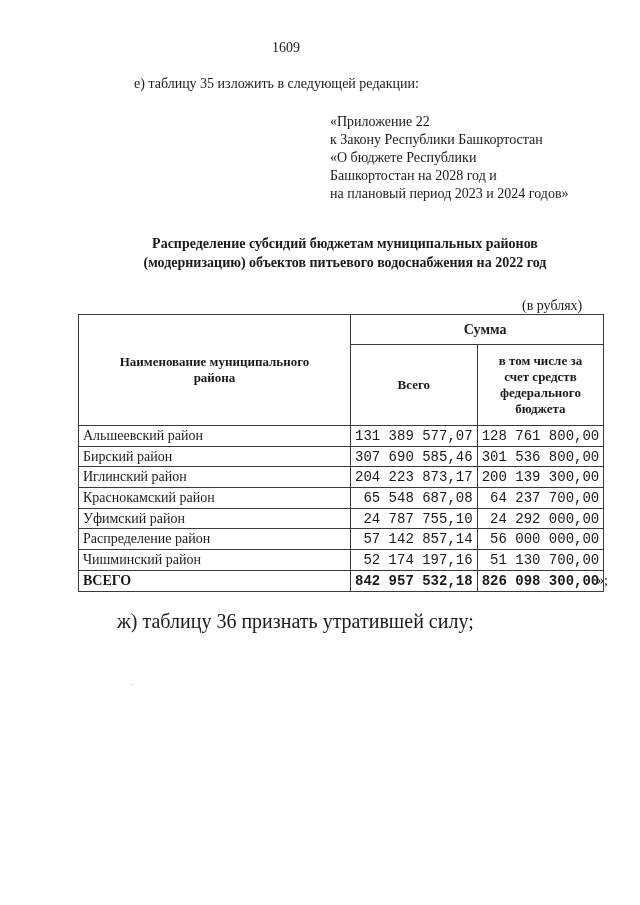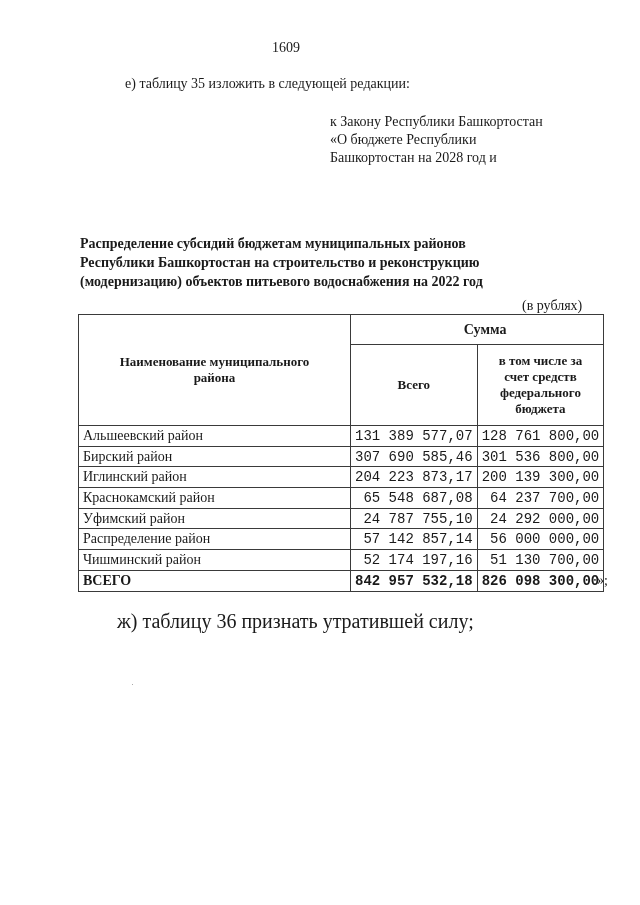--- a/index.html
+++ b/index.html
@@ -3,25 +3,25 @@
 <meta charset="utf-8">
 <style>
   html, body { margin: 0; padding: 0; background: #ffffff; }
   body {
     width: 640px; height: 905px; position: relative; overflow: hidden;
     font-family: "Liberation Serif", "DejaVu Serif", serif;
     color: #1a1a1a;
   }
   .abs { position: absolute; }
   .page-number { top: 40px; left: 0; width: 572px; text-align: center; font-size: 14px; }
-  .intro { top: 76px; left: 125px; font-size: 14px; }
+  .intro { top: 76px; left: 134px; font-size: 14px; }
   .appendix { top: 113px; left: 330px; font-size: 14px; line-height: 18px; }
   .appendix div { white-space: nowrap; }
   .table-title {
-    top: 234px; left: 80px; width: 530px; 
+    top: 234px; left: 80px; width: 530px; text-align: center;
     font-weight: bold; font-size: 14px; line-height: 19px;
   }
   .units { top: 298px; left: 522px; font-size: 14px; }
   table.data {
     position: absolute; top: 314px; left: 78px;
     border-collapse: collapse; font-size: 14px;
   }
   table.data td, table.data th {
     border: 1px solid #3a3a3a; padding: 0 4px; height: 19.7px;
     line-height: 18px;
@@ -38,28 +38,29 @@
   .speck { top: 684px; left: 132px; width: 1px; height: 1px; background: #aaa; }
 </style>
 </head>
 <body>
 
 <div class="abs page-number">1609</div>
 
 <div class="abs intro">е) таблицу 35 изложить в следующей редакции:</div>
 
 <div class="abs appendix">
+  <div>«Приложение 22</div>
   <div>к Закону Республики Башкортостан</div>
   <div>«О бюджете Республики</div>
   <div>Башкортостан на 2028 год и</div>
+  <div>на плановый период 2023 и 2024 годов»</div>
 </div>
 
 <div class="abs table-title">
   <div>Распределение субсидий бюджетам муниципальных районов</div>
-  <div>Республики Башкортостан на строительство и реконструкцию</div>
   <div>(модернизацию) объектов питьевого водоснабжения на 2022 год</div>
 </div>
 
 <div class="abs units">(в рублях)</div>
 
 <table class="data">
   <thead>
     <tr style="height:30px;">
       <th class="col-name" rowspan="2">
         <div style="width:200px;margin:0 auto;">Наименование муниципального района</div>

